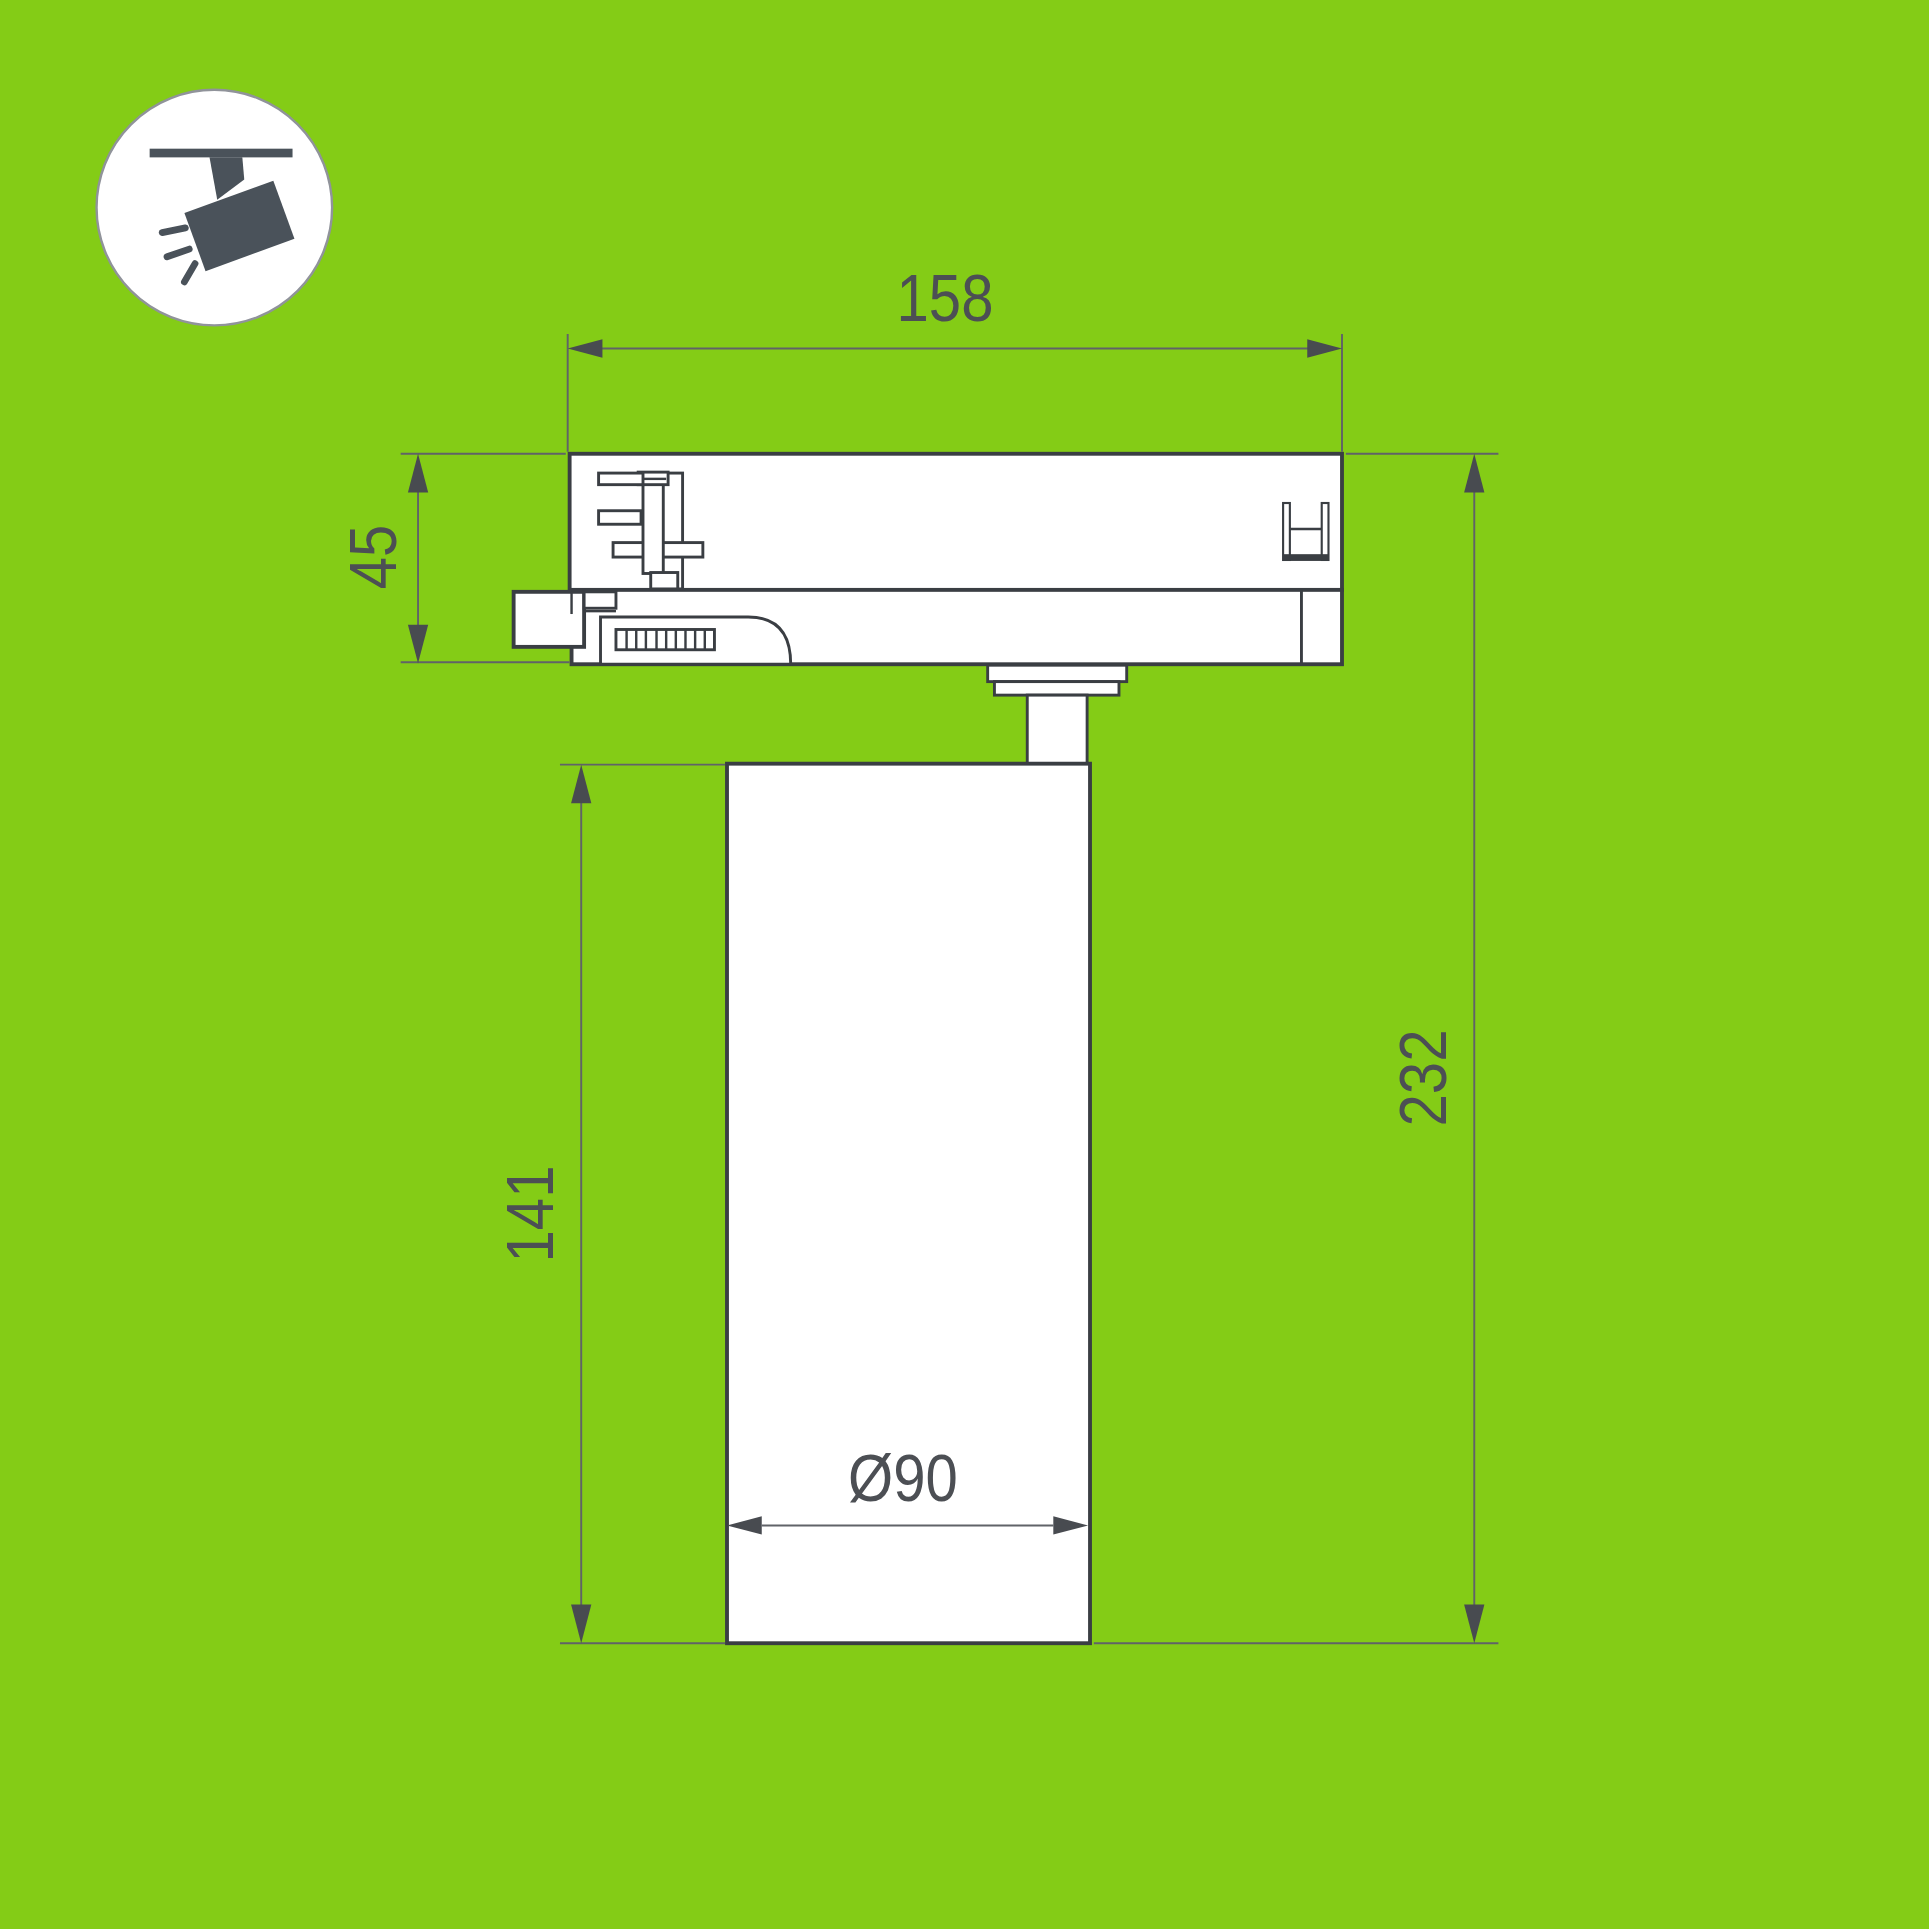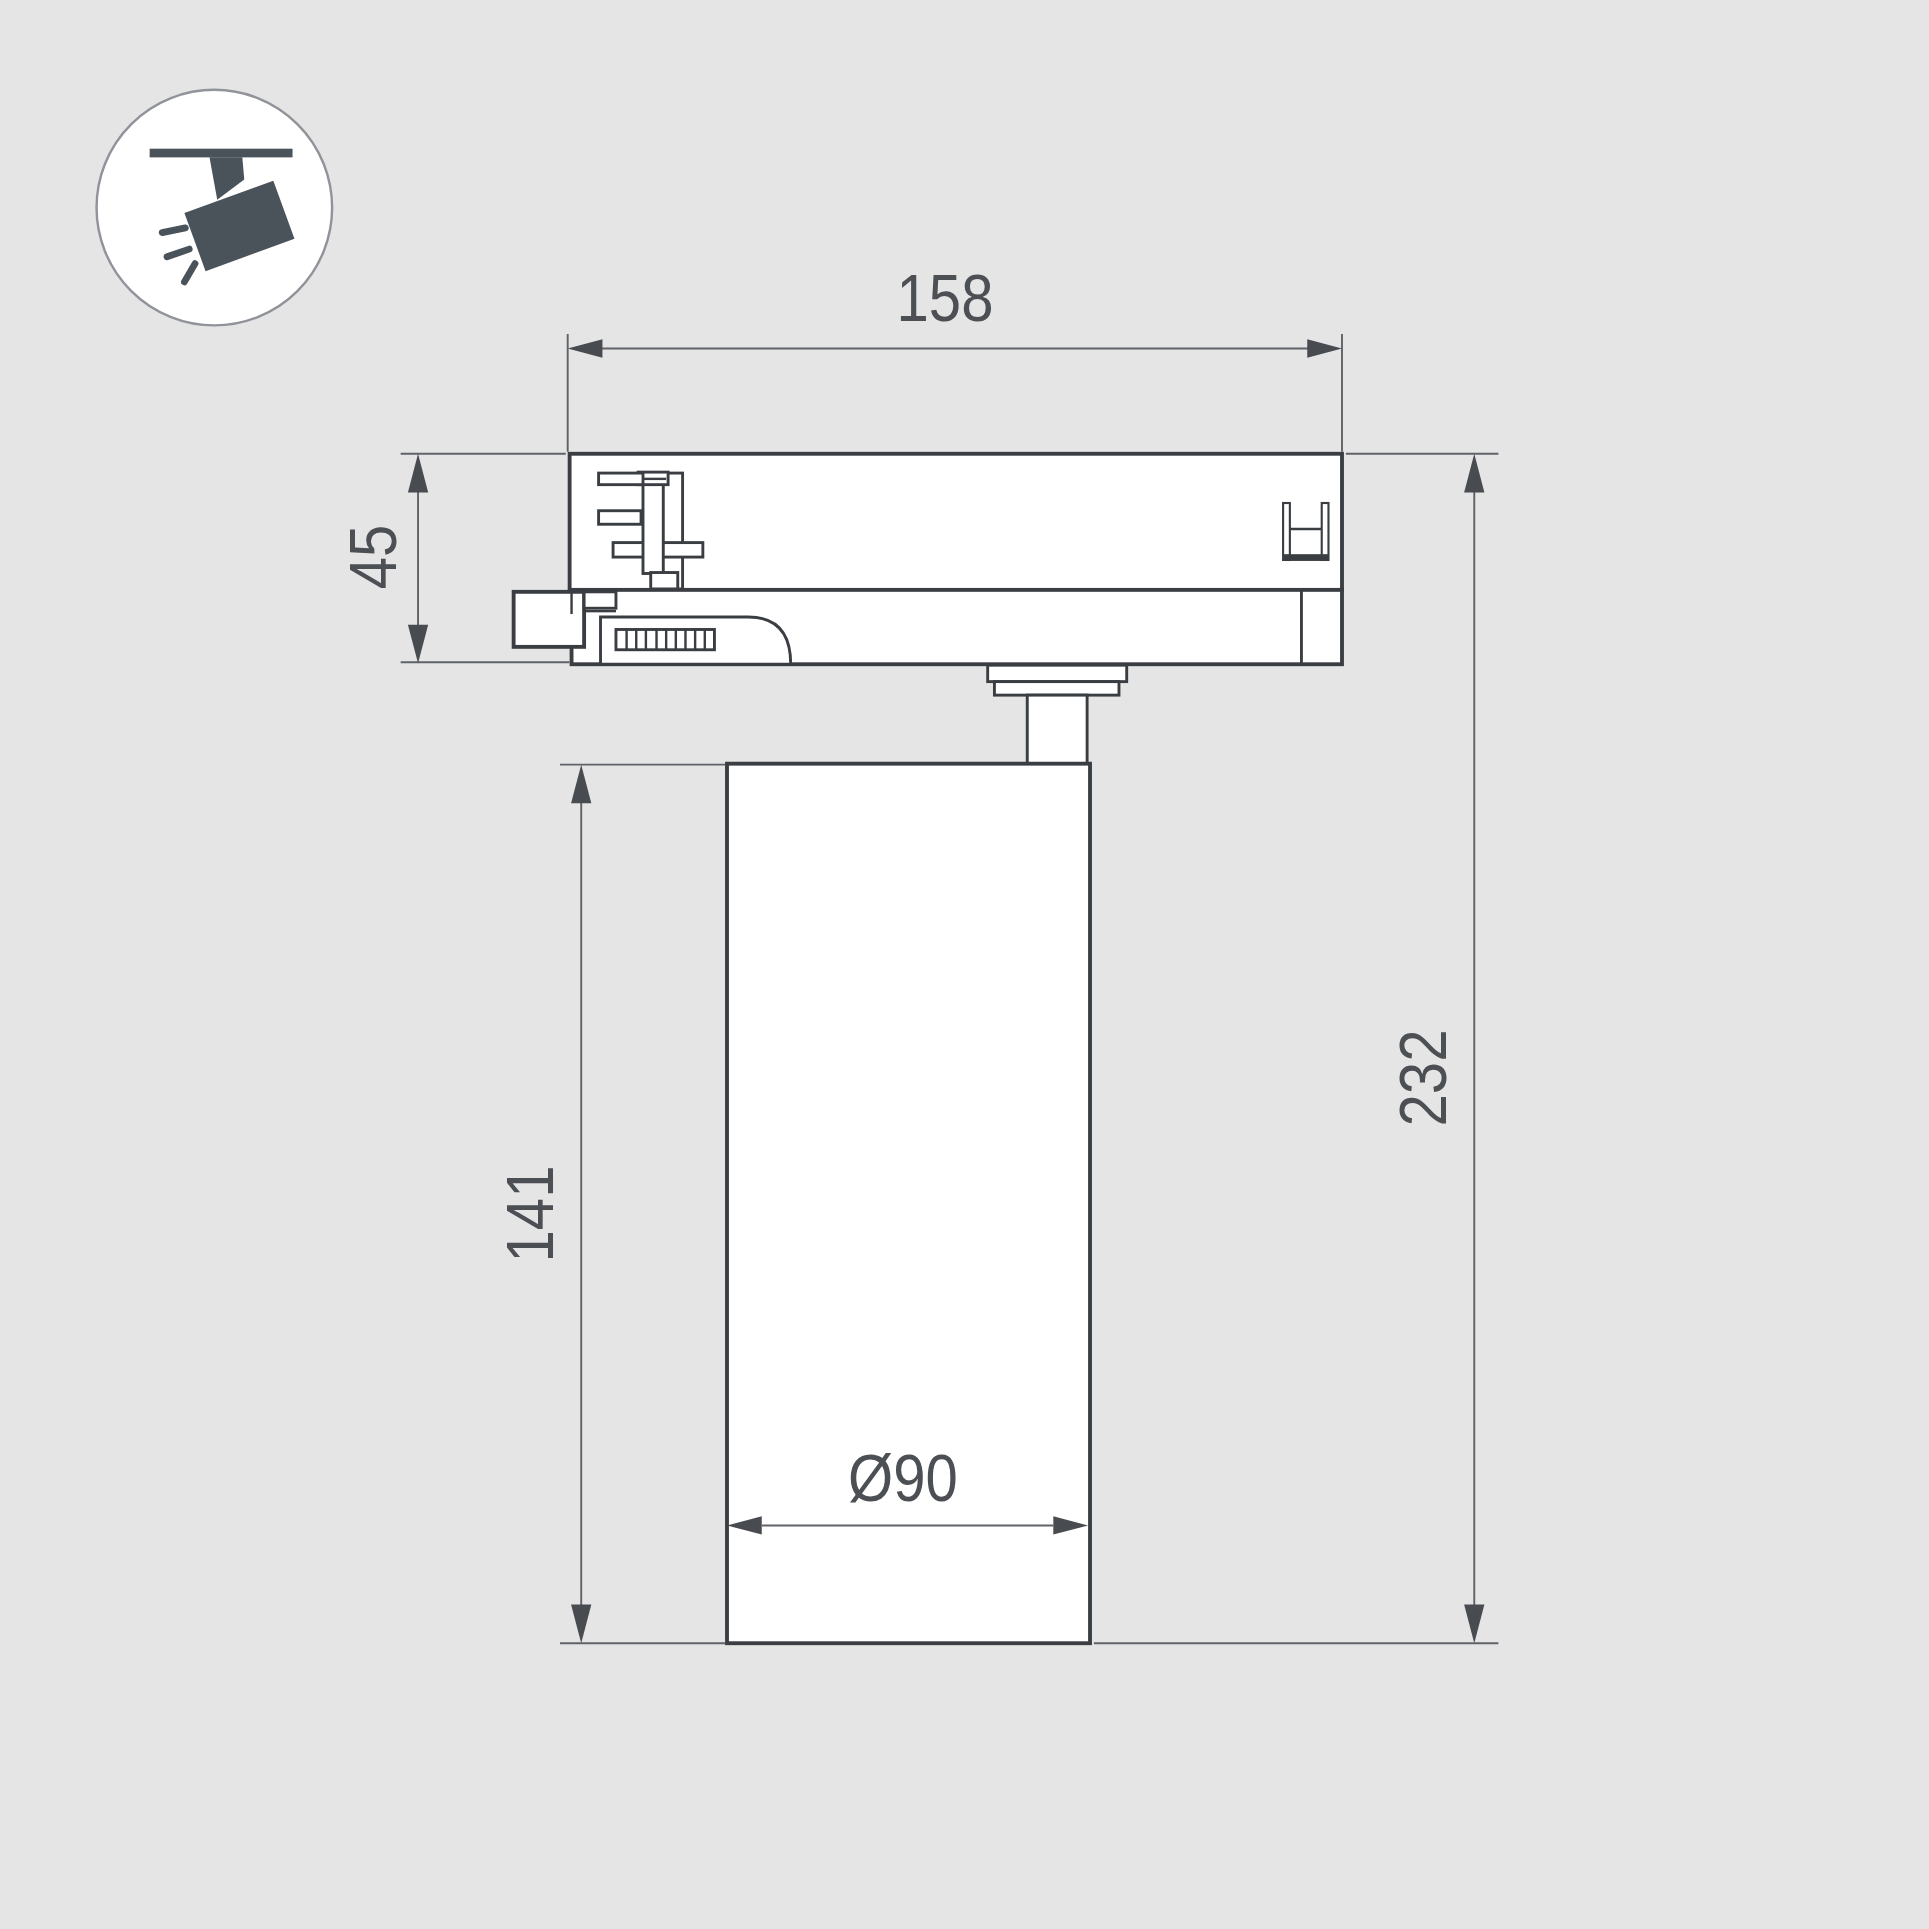--- a/index.html
+++ b/index.html
@@ -1,20 +1,20 @@
 <!DOCTYPE html>
 <html><head>
 <meta charset="utf-8">
 <style>
   html, body { margin: 0; padding: 0; background: #ffffff; }
   #canvas {
     position: relative;
     width: 1929px;
     height: 1929px;
-    background: #e5e5e5;
+    background: #84cc16;
     font-family: "Liberation Sans", "DejaVu Sans", sans-serif;
     overflow: hidden;
   }
   #drawing-svg { position: absolute; left: 0; top: 0; }
   .thickf { stroke: #3a3e43; stroke-width: 4;   fill: #ffffff; }
   .med    { stroke: #3a3e43; stroke-width: 3;   fill: #ffffff; }
   .medl   { stroke: #3a3e43; stroke-width: 2.5; fill: none; }
   .thinl  { stroke: #606368; stroke-width: 2;   fill: none; }
   .arrow  { fill: #484b50; stroke: none; }
   .iconf  { fill: #4a525a; stroke: none; }

